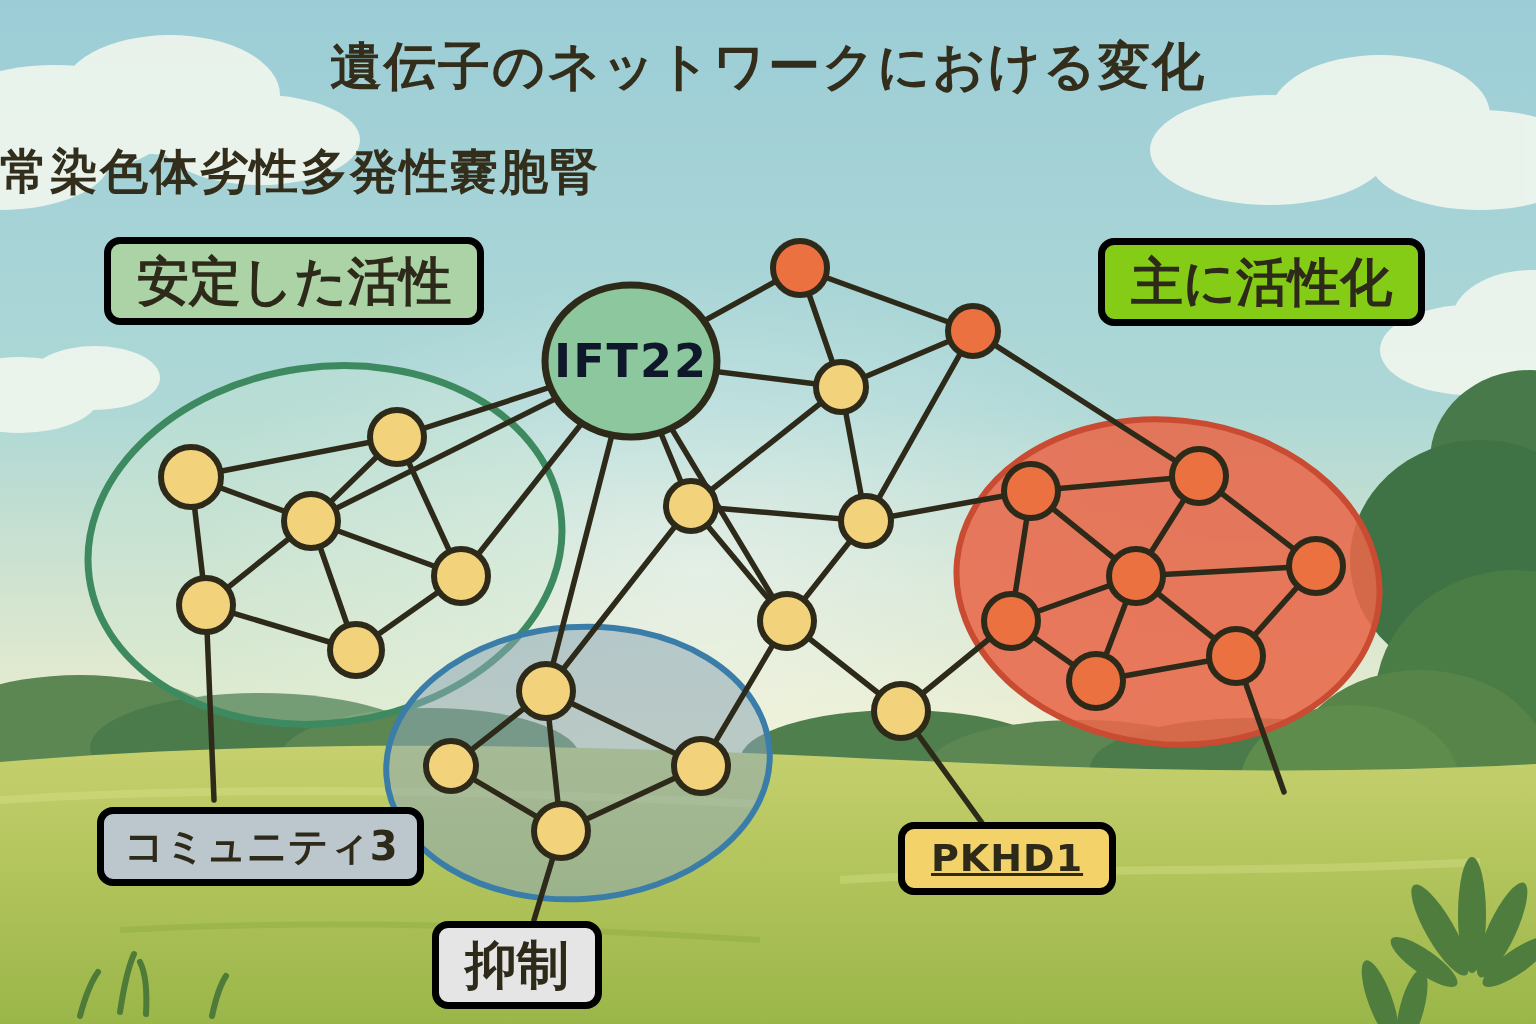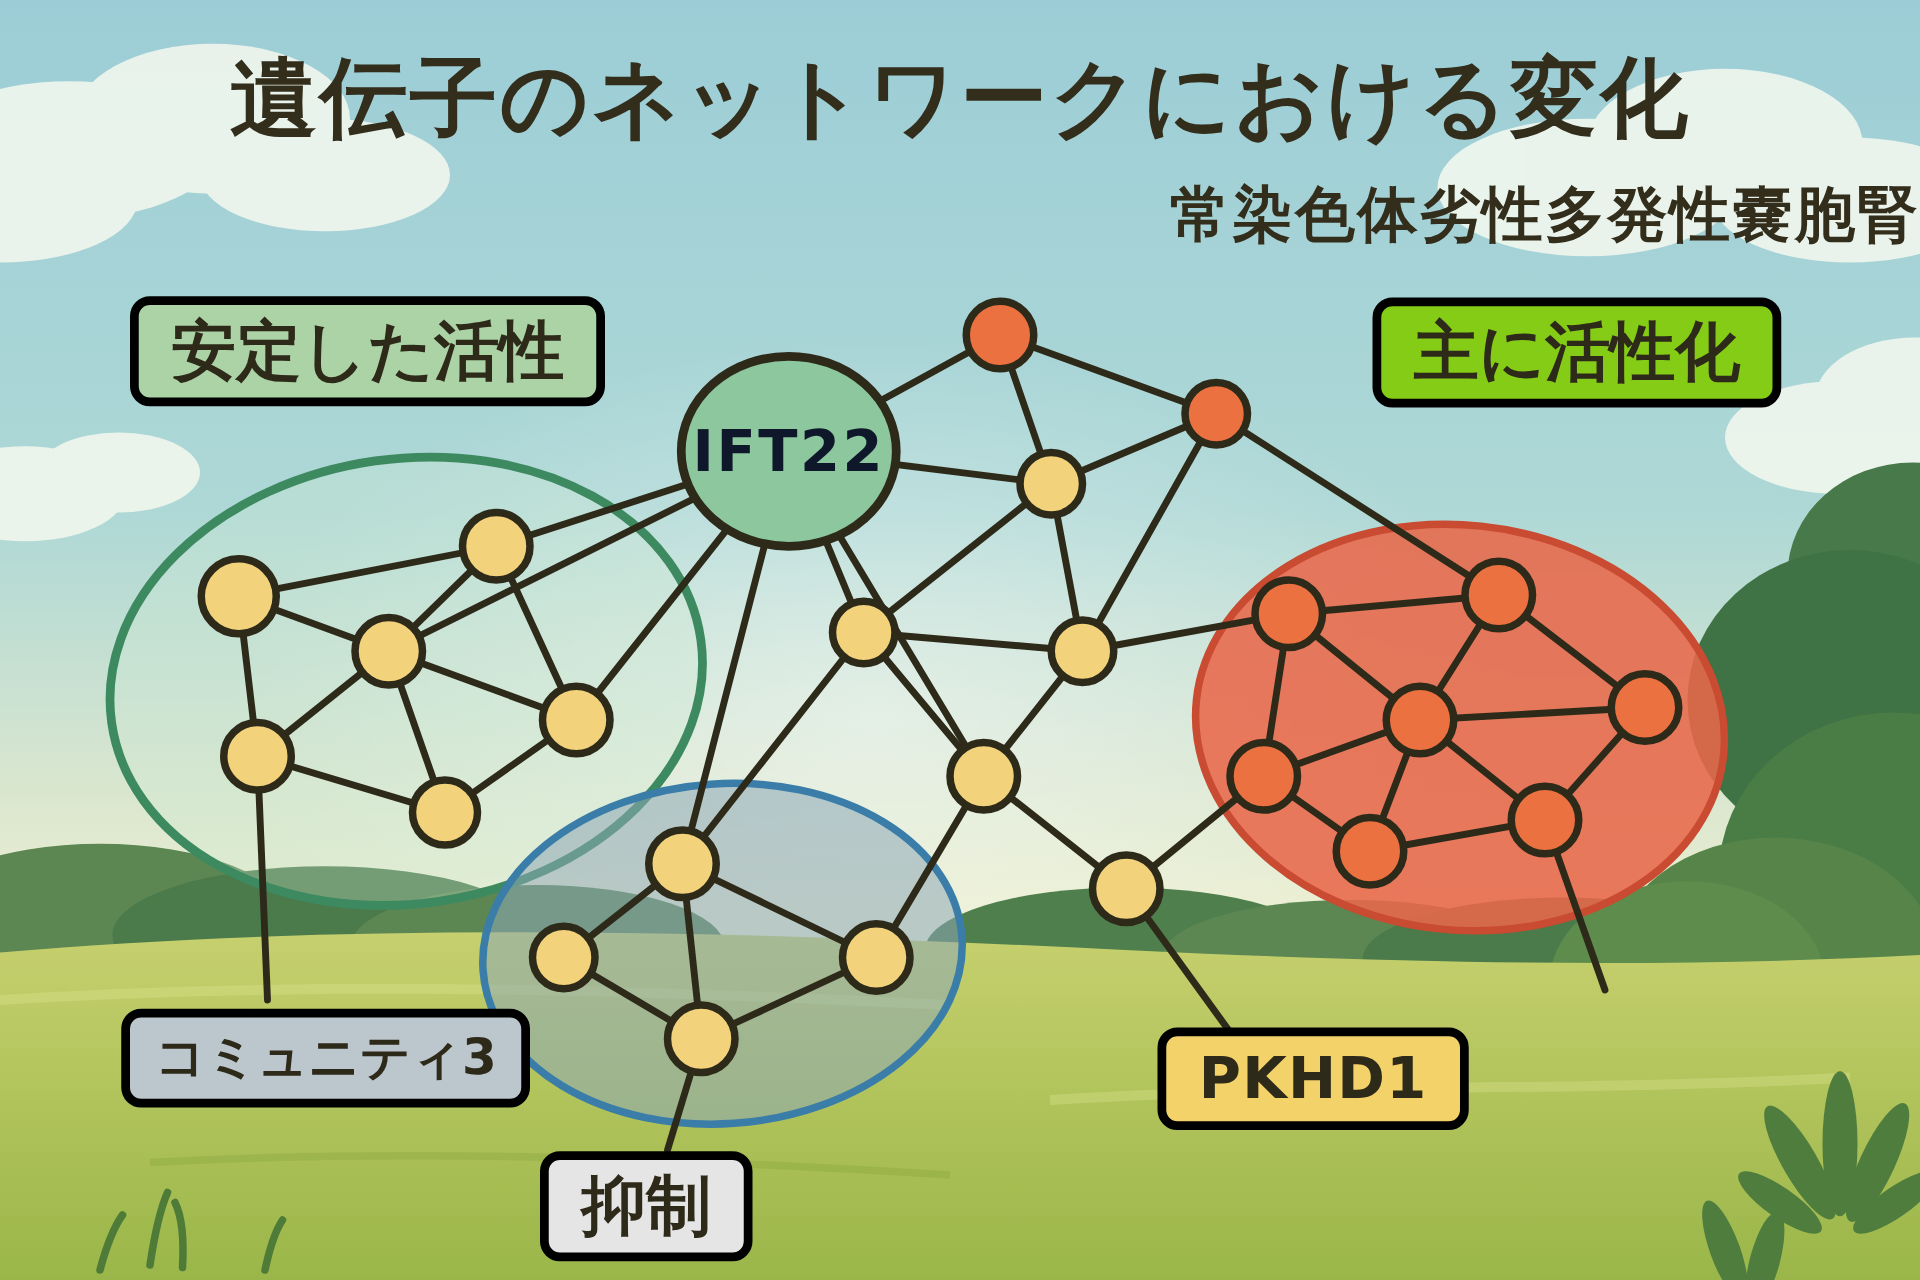--- a/index.html
+++ b/index.html
@@ -5,36 +5,36 @@
   html,body{margin:0;padding:0;}
   body{
     width:1536px;height:1024px;position:relative;overflow:hidden;
     font-family:"DejaVu Sans",sans-serif;color:#2e2a1a;
     background:#9ccdd6;
   }
   #scene{position:absolute;left:0;top:0;width:1536px;height:1024px;}
   .overlay{position:absolute;left:0;top:0;width:1536px;height:1024px;pointer-events:none;}
   .title{
     position:absolute;top:32px;left:0;width:100%;text-align:center;
-    font-size:70px;font-weight:bold;letter-spacing:2px;color:#332e1b;
+    font-size:52px;font-weight:bold;letter-spacing:2px;color:#332e1b;
   }
   .subtitle{
-    position:absolute;top:140px;left:0;width:100%;text-align:right;
+    position:absolute;top:140px;left:0;width:100%;text-align:left;
     font-size:48px;font-weight:bold;letter-spacing:2px;color:#332e1b;
   }
   .tag{
     position:absolute;border:7px solid #000000;border-radius:16px;
     font-weight:bold;color:#2e2a1a;padding:8px 26px;font-size:52px;line-height:1.12;
     white-space:nowrap;
   }
   .tag-stable{left:104px;top:237px;background:#abd3a5;}
   .tag-activated{left:1098px;top:238px;background:#84cc16;}
   .tag-community{left:57px;top:807px;background:#bcc6cd;font-size:40px;padding:10px 20px;margin-left:40px;}
   .tag-suppressed{left:432px;top:921px;background:#e5e5e5;}
-  .tag-pkhd1{left:926px;top:822px;background:#f3d26a;font-size:46px;letter-spacing:1px;}
+  .tag-pkhd1{left:898px;top:822px;background:#f3d26a;font-size:38px;letter-spacing:1px;text-decoration:underline;}
   .node-label{
     position:absolute;left:631px;top:361px;transform:translate(-50%,-50%);
     font-size:46px;font-weight:bold;letter-spacing:2px;color:#0f172a;
   }
 </style>
 </head>
 <body>
 
 <svg id="scene" viewBox="0 0 1536 1024">
   <defs>

